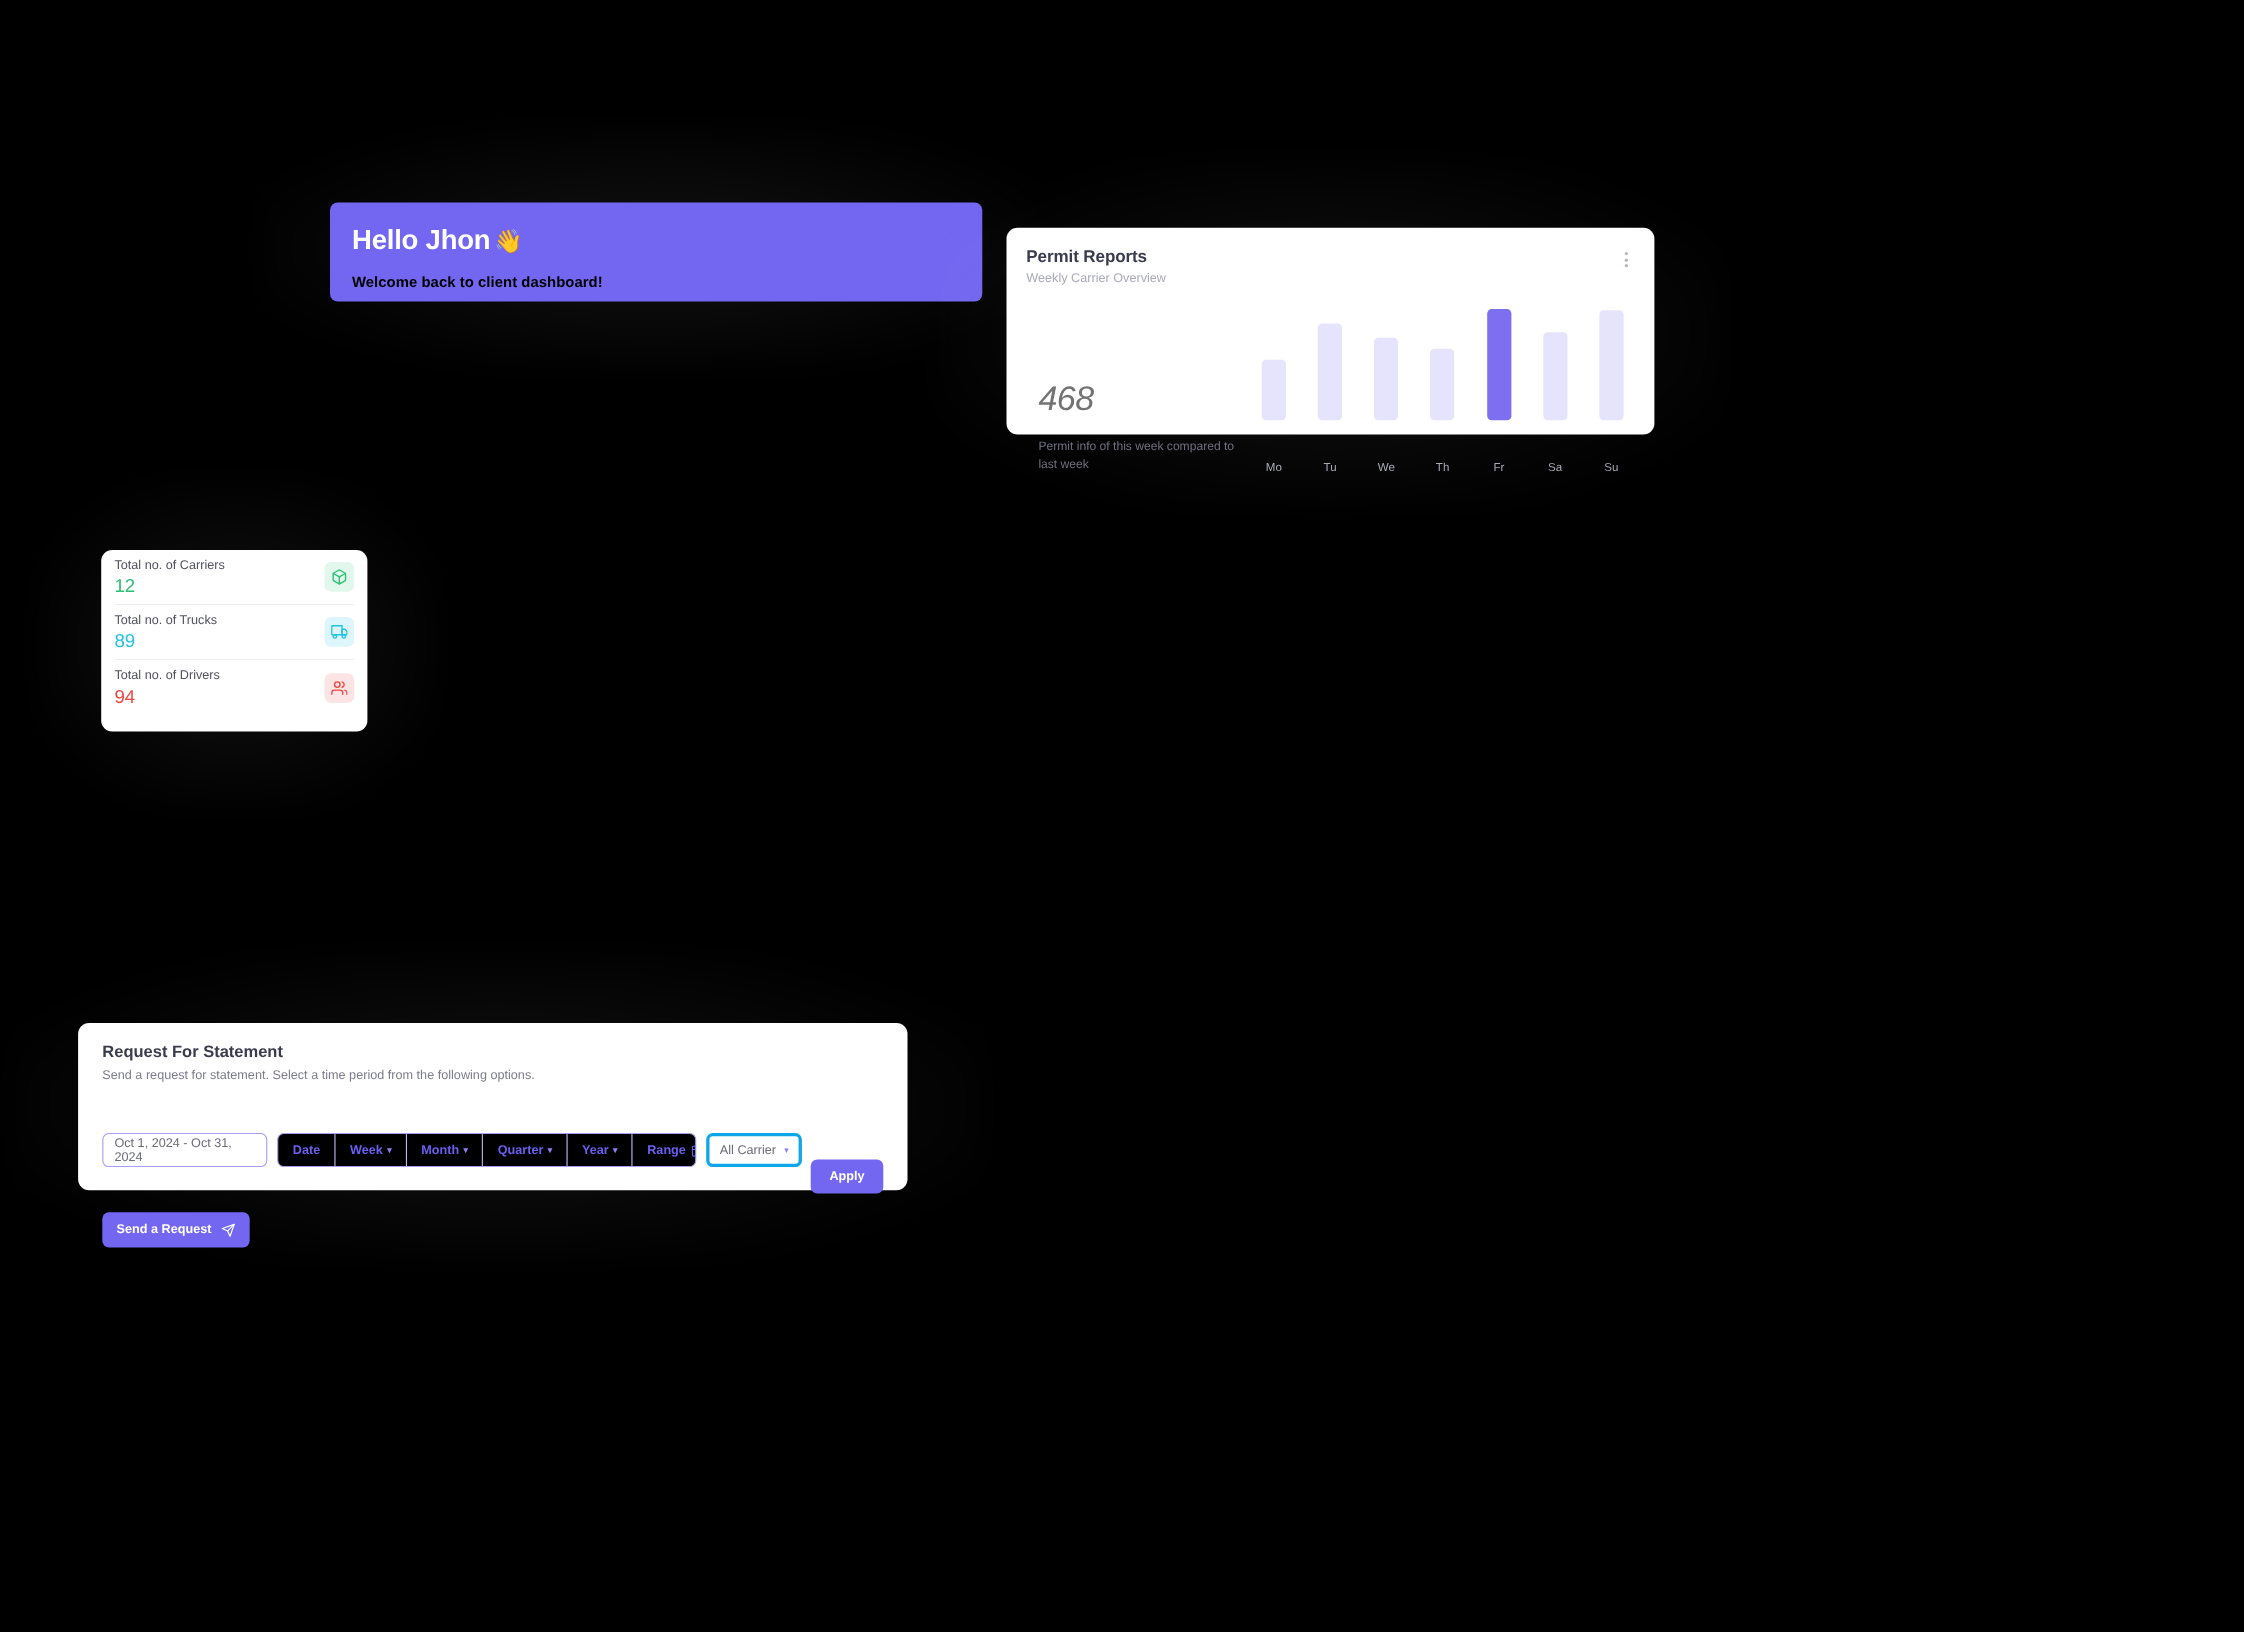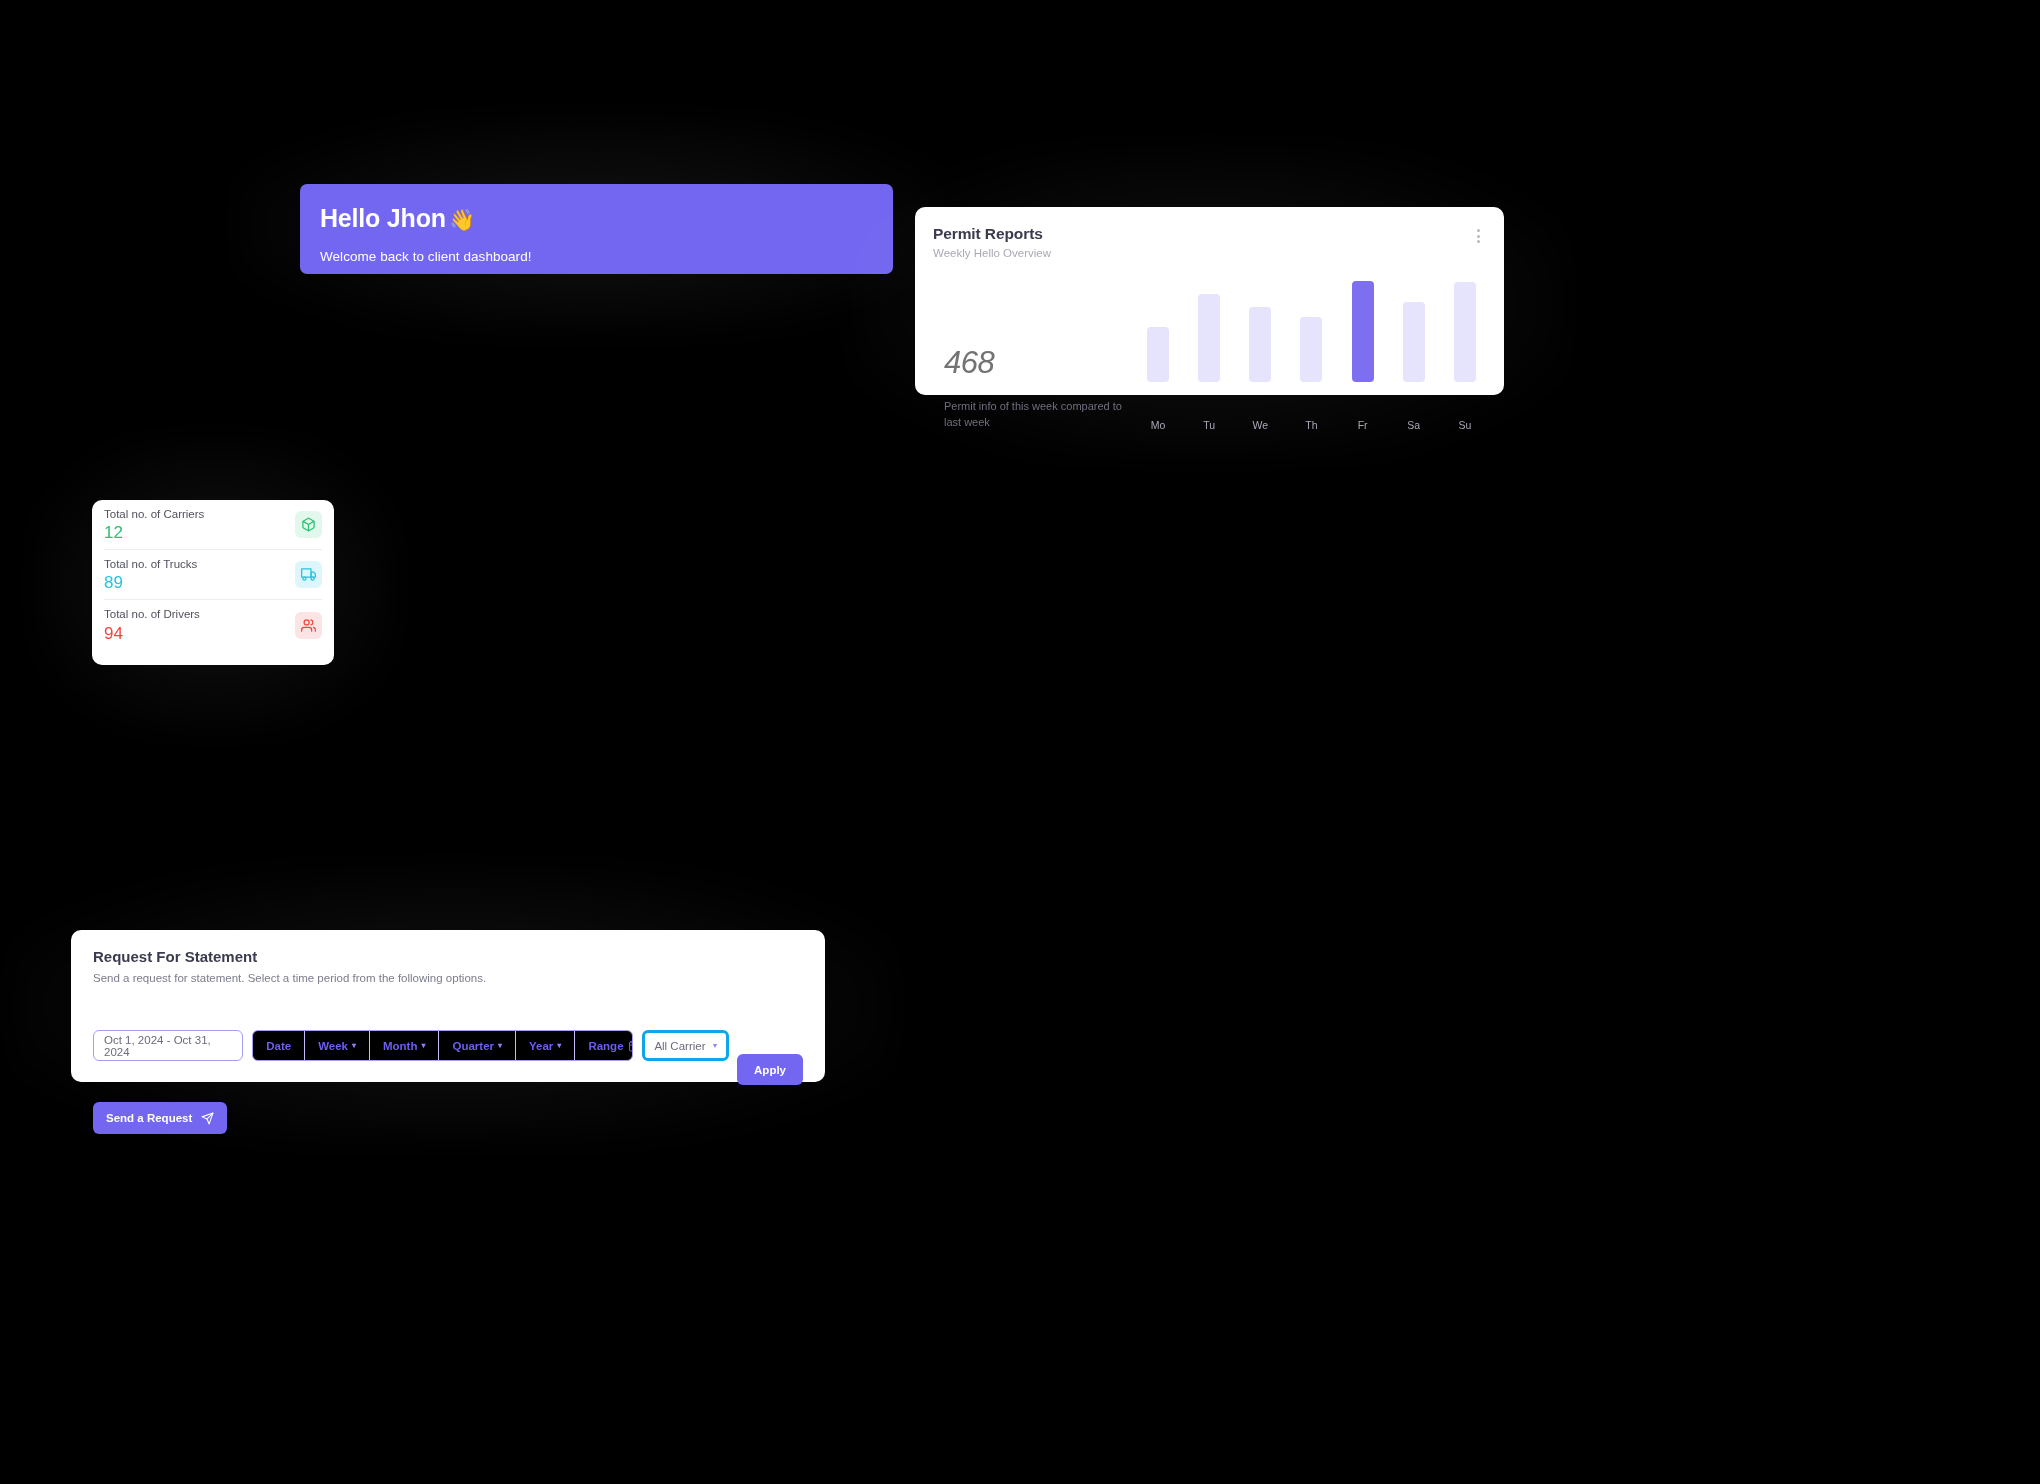--- a/index.html
+++ b/index.html
@@ -41,21 +41,21 @@
     left: 300px; top: 184px; width: 593px; height: 90px;
     background: #7366f0; border-radius: 7px;
     padding: 22px 0 0 20px;
   }
   #welcome-title {
     color: #ffffff; font-size: 25px; font-weight: 700;
     letter-spacing: -0.2px; line-height: 1;
   }
   #wave-icon { font-size: 21px; margin-left: 4px; }
   #welcome-sub {
-    color: #ffffff; font-size: 13.5px; font-weight: 400;
+    color: #000000; font-size: 13.5px; font-weight: 700;
     margin-top: 18px; letter-spacing: 0.05px;
   }
 
   
   #permit-glow { left: 852px; top: 148px; width: 712px; height: 310px; }
   #permit-card {
     left: 915px; top: 207px; width: 589px; height: 188px;
     padding: 18px 22px 0 18px;
   }
   #permit-head { display: flex; justify-content: space-between; align-items: flex-start; }
@@ -151,21 +151,21 @@
       <span>Hello Jhon</span><span id="wave-icon">👋</span>
     </div>
     <div id="welcome-sub">Welcome back to client dashboard!</div>
   </div>
 
   <div class="glow" id="permit-glow"></div>
   <div class="card" id="permit-card">
     <div id="permit-head">
       <div>
         <div id="permit-title">Permit Reports</div>
-        <div id="permit-sub">Weekly Hello Overview</div>
+        <div id="permit-sub">Weekly Carrier Overview</div>
       </div>
       <div id="kebab-icon">
         <i></i>
         <i></i>
         <i></i>
       </div>
     </div>
     <div id="permit-body">
       <div id="permit-left">
         <div id="permit-value">468</div>

